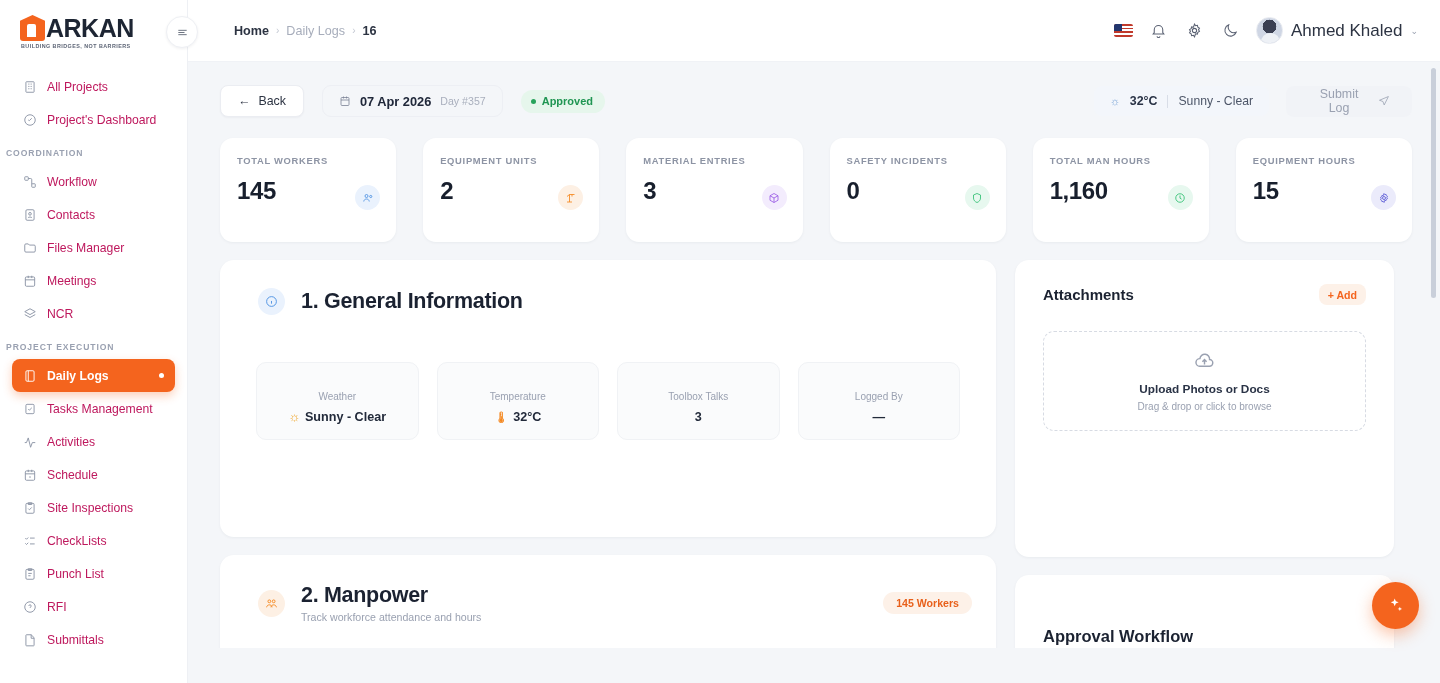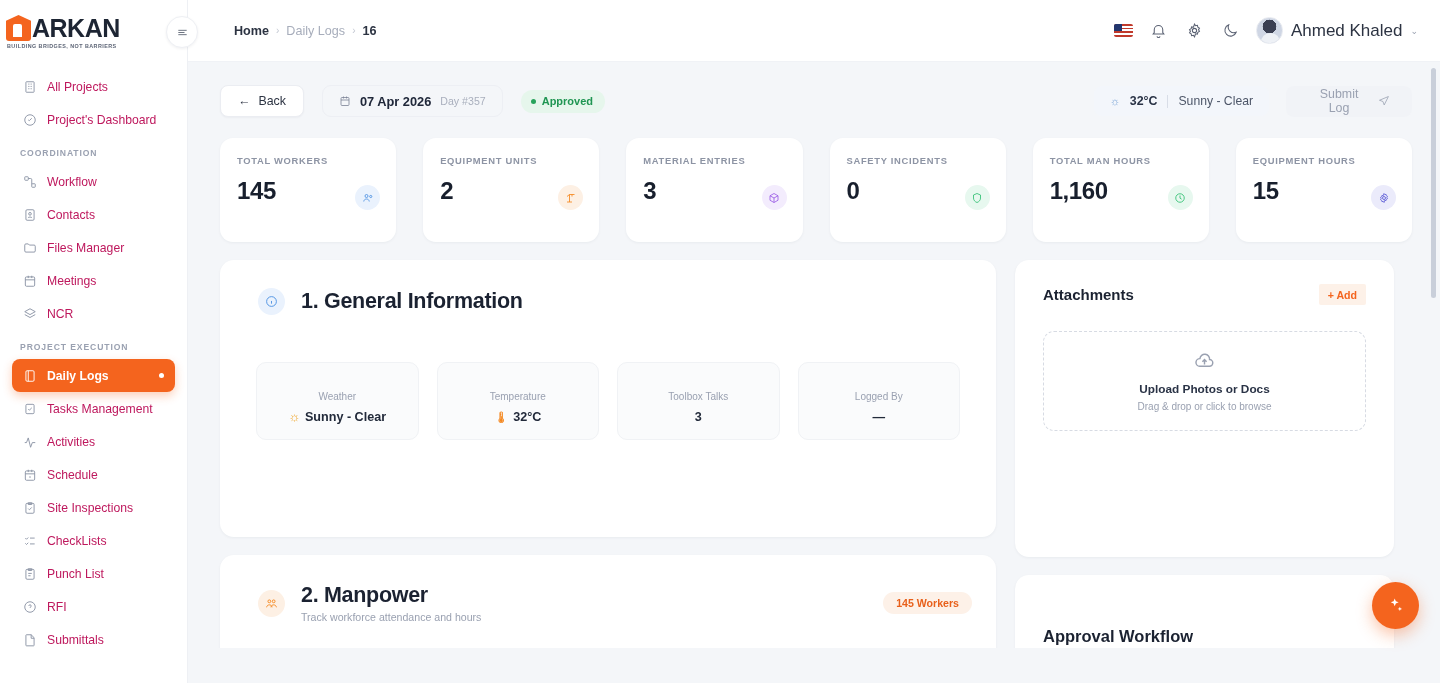--- a/index.html
+++ b/index.html
@@ -12,39 +12,39 @@
   }
   .app { position: relative; width: 1440px; height: 683px; display: flex; }
 
   
   .sidebar {
     width: 188px; height: 683px; background: #ffffff;
     border-right: 1px solid #eef0f4;
     display: flex; flex-direction: column;
     flex: 0 0 188px; position: relative; z-index: 5;
   }
-  .logo-wrap { height: 64px; display: flex; align-items: center; padding-left: 6px; }
+  .logo-wrap { height: 64px; display: flex; align-items: center; padding-left: 20px; }
   .logo { display: flex; flex-direction: column; gap: 2px; }
   .logo-row { display: flex; align-items: center; gap: 1px; }
   .logo-mark {
     width: 25px; height: 26px; background: #f4641e; position: relative;
     border-radius: 3px 3px 3px 3px;
     clip-path: polygon(0 100%, 0 22%, 50% 0, 100% 22%, 100% 100%);
   }
   .logo-mark::after{
     content:""; position:absolute; left:7px; top:9px; width:9px; height:13px;
     background:#fff; border-radius:2px 2px 0 0;
   }
   .logo-text { font-size: 25px; font-weight: 800; letter-spacing: -0.5px; color: #1d2533; line-height: 26px; }
   .logo-tag { font-size: 5.4px; font-weight: 700; letter-spacing: 0.45px; color: #5c6475; padding-left: 1px; }
 
   .nav { flex: 1; overflow: hidden; padding-top: 6px; }
   .nav-section {
     font-size: 8.6px; font-weight: 700; letter-spacing: 0.9px;
-    color: #9aa1b1; padding: 12px 0 7px 20px; text-transform: uppercase;
+    color: #9aa1b1; padding: 12px 0 7px 6px; text-transform: uppercase;
   }
   .nav-item {
     display: flex; align-items: center; gap: 10px;
     height: 33px; margin: 0 12px 0 12px; padding: 0 10px;
     border-radius: 8px; color: #be185d; font-size: 12.2px; cursor: pointer;
     position: relative;
   }
   .nav-item.active {
     background: #f4641e; color: #fff; font-weight: 600;
     box-shadow: 0 4px 10px rgba(244,100,30,0.30);
@@ -167,21 +167,21 @@
   .tile {
     background: #fafbfc; border: 1px solid #f0f2f5; border-radius: 10px; height: 78px;
     display: flex; flex-direction: column; align-items: center; justify-content: center; gap: 8px;
   }
   .tile-label { font-size: 10px; color: #9aa1b1; margin-top: 13px; }
   .tile-val { font-size: 12.6px; font-weight: 700; color: #222a3a; display: flex; align-items: center; gap: 5px; }
 
   .att-head { display: flex; align-items: center; padding: 24px 28px 0 28px; }
   .att-title { font-size: 15px; font-weight: 800; color: #1b2231; }
   .btn-add {
-    margin-left: auto; height: 21px; padding: 0 9px; border-radius: 2px; background: #fdf1e8;
+    margin-left: auto; height: 21px; padding: 0 9px; border-radius: 8px; background: #fdf1e8;
     color: #f4641e; font-size: 10.6px; font-weight: 700; display: flex; align-items: center; cursor: pointer;
   }
   .dropzone {
     margin: 26px 28px 28px 28px; height: 100px; border: 1.4px dashed #d7dbe3; border-radius: 11px;
     display: flex; flex-direction: column; align-items: center; justify-content: center; gap: 5px; cursor: pointer;
   }
   .dropzone svg { width: 23px; height: 23px; stroke: #9aa1b1; fill: none; stroke-width: 1.5; margin-bottom: 4px;}
   .dz-title { font-size: 11.8px; font-weight: 700; color: #2a3346; }
   .dz-sub { font-size: 10px; color: #9aa1b1; }
 

